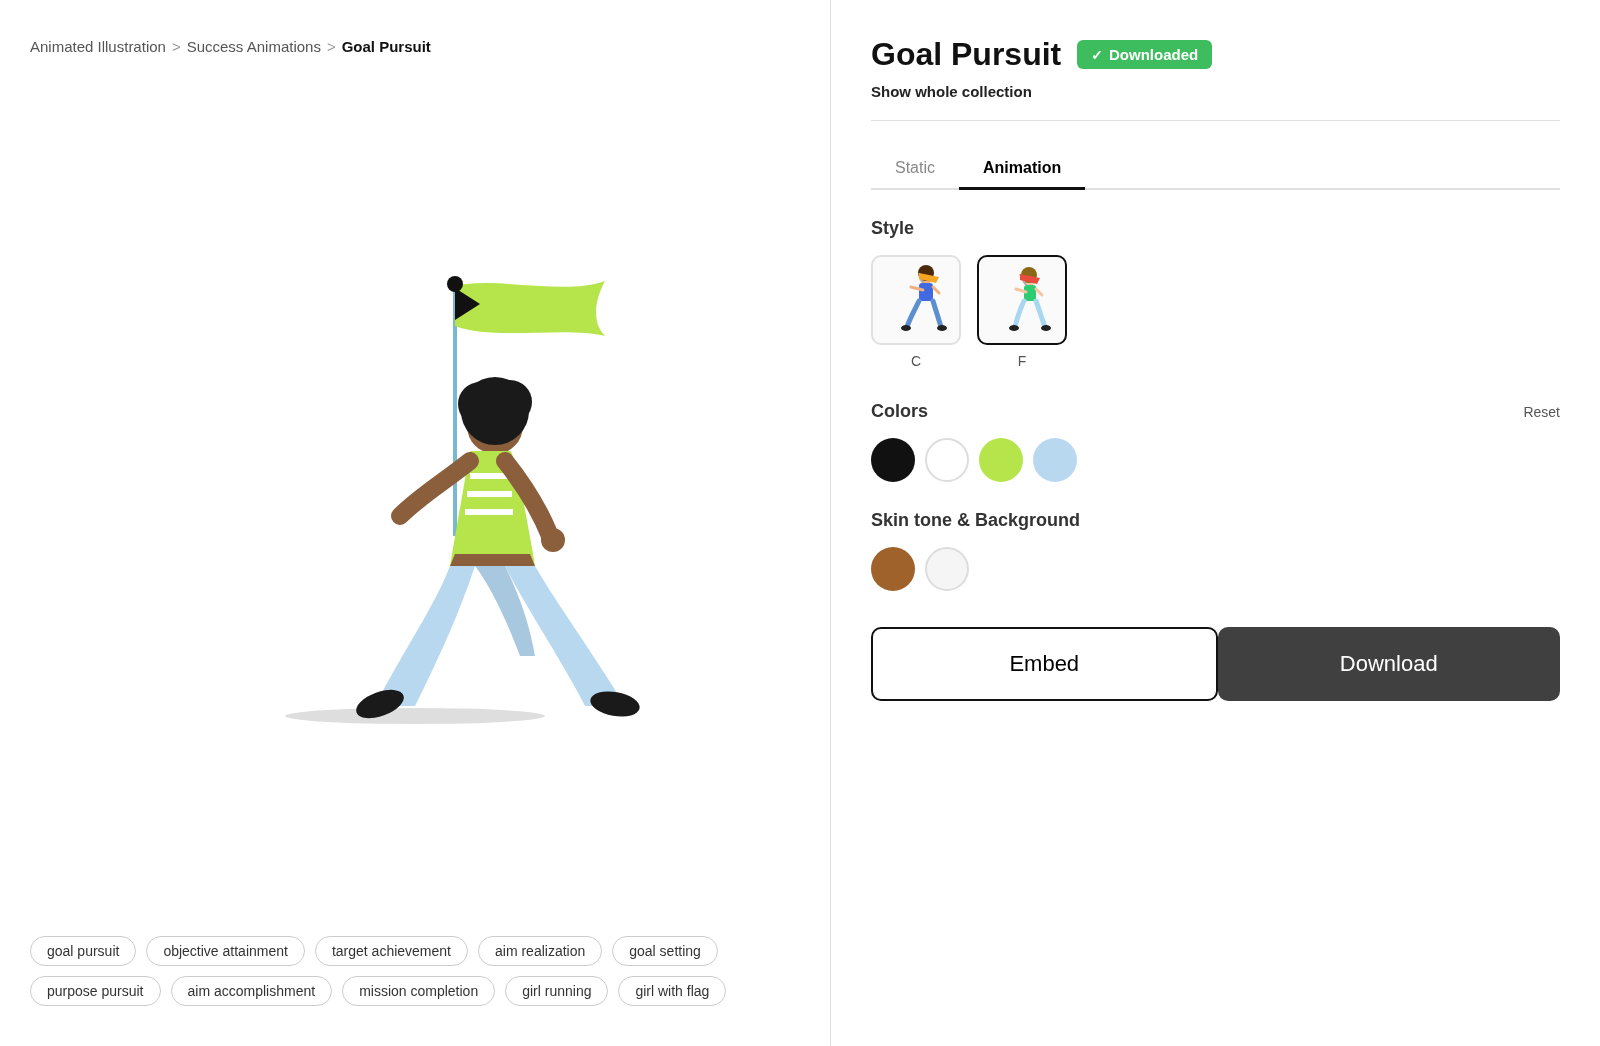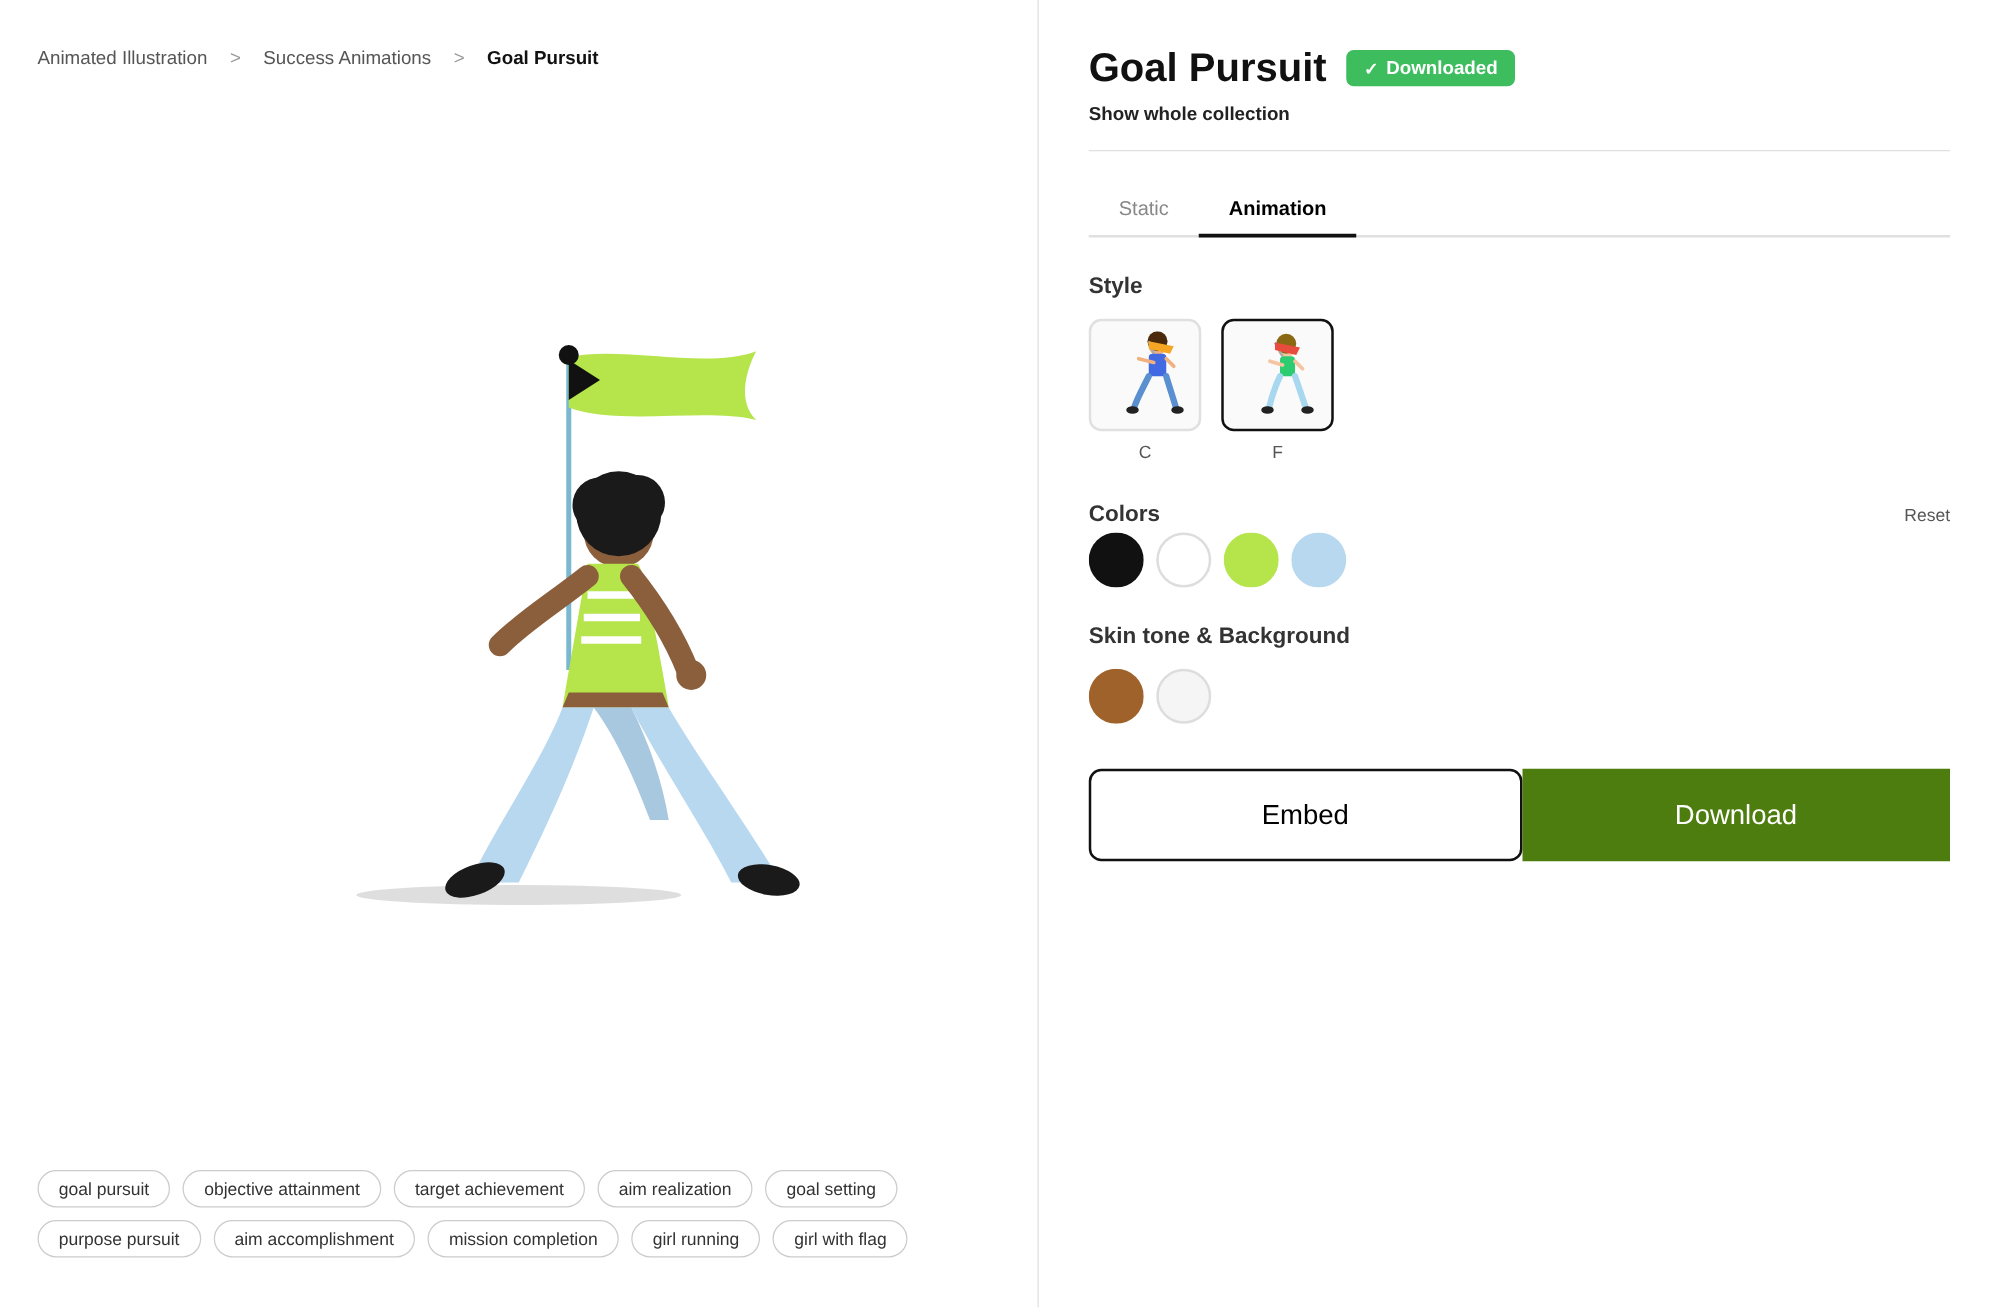--- a/index.html
+++ b/index.html
@@ -13,21 +13,21 @@
       padding: 0;
       position: relative;
     }
 
     .breadcrumb {
       padding: 38px 0 0 30px;
       font-size: 15px;
       color: #555;
       display: flex;
       align-items: center;
-      gap: 18px;
+      gap: 6px;
     }
     .breadcrumb a { color: #555; text-decoration: none; }
     .breadcrumb .sep { color: #999; }
     .breadcrumb .current { font-weight: 700; color: #111; }
 
     .illustration-area {
       flex: 1;
       display: flex;
       align-items: center;
       justify-content: center;
@@ -194,21 +194,21 @@
     .style-letter {
       font-size: 14px;
       color: #555;
     }
 
     
     .colors-header {
       display: flex;
       justify-content: space-between;
       align-items: center;
-      margin-bottom: 4px;
+      margin-bottom: 16px;
     }
 
     .reset-btn {
       font-size: 14px;
       color: #555;
       cursor: pointer;
       background: none;
       border: none;
     }
 
@@ -249,23 +249,23 @@
       font-size: 22px;
       font-weight: 500;
       cursor: pointer;
       text-align: center;
     }
 
     .btn-download {
       flex: 1;
       padding: 22px;
       border: none;
-      background: #4d7c0f;
+      background: #404040;
       color: #fff;
-      border-radius: 0;
+      border-radius: 10px;
       font-size: 22px;
       font-weight: 500;
       cursor: pointer;
       text-align: center;
     }
   </style>
 </head>
 <body>
 
 <div class="left-panel">

